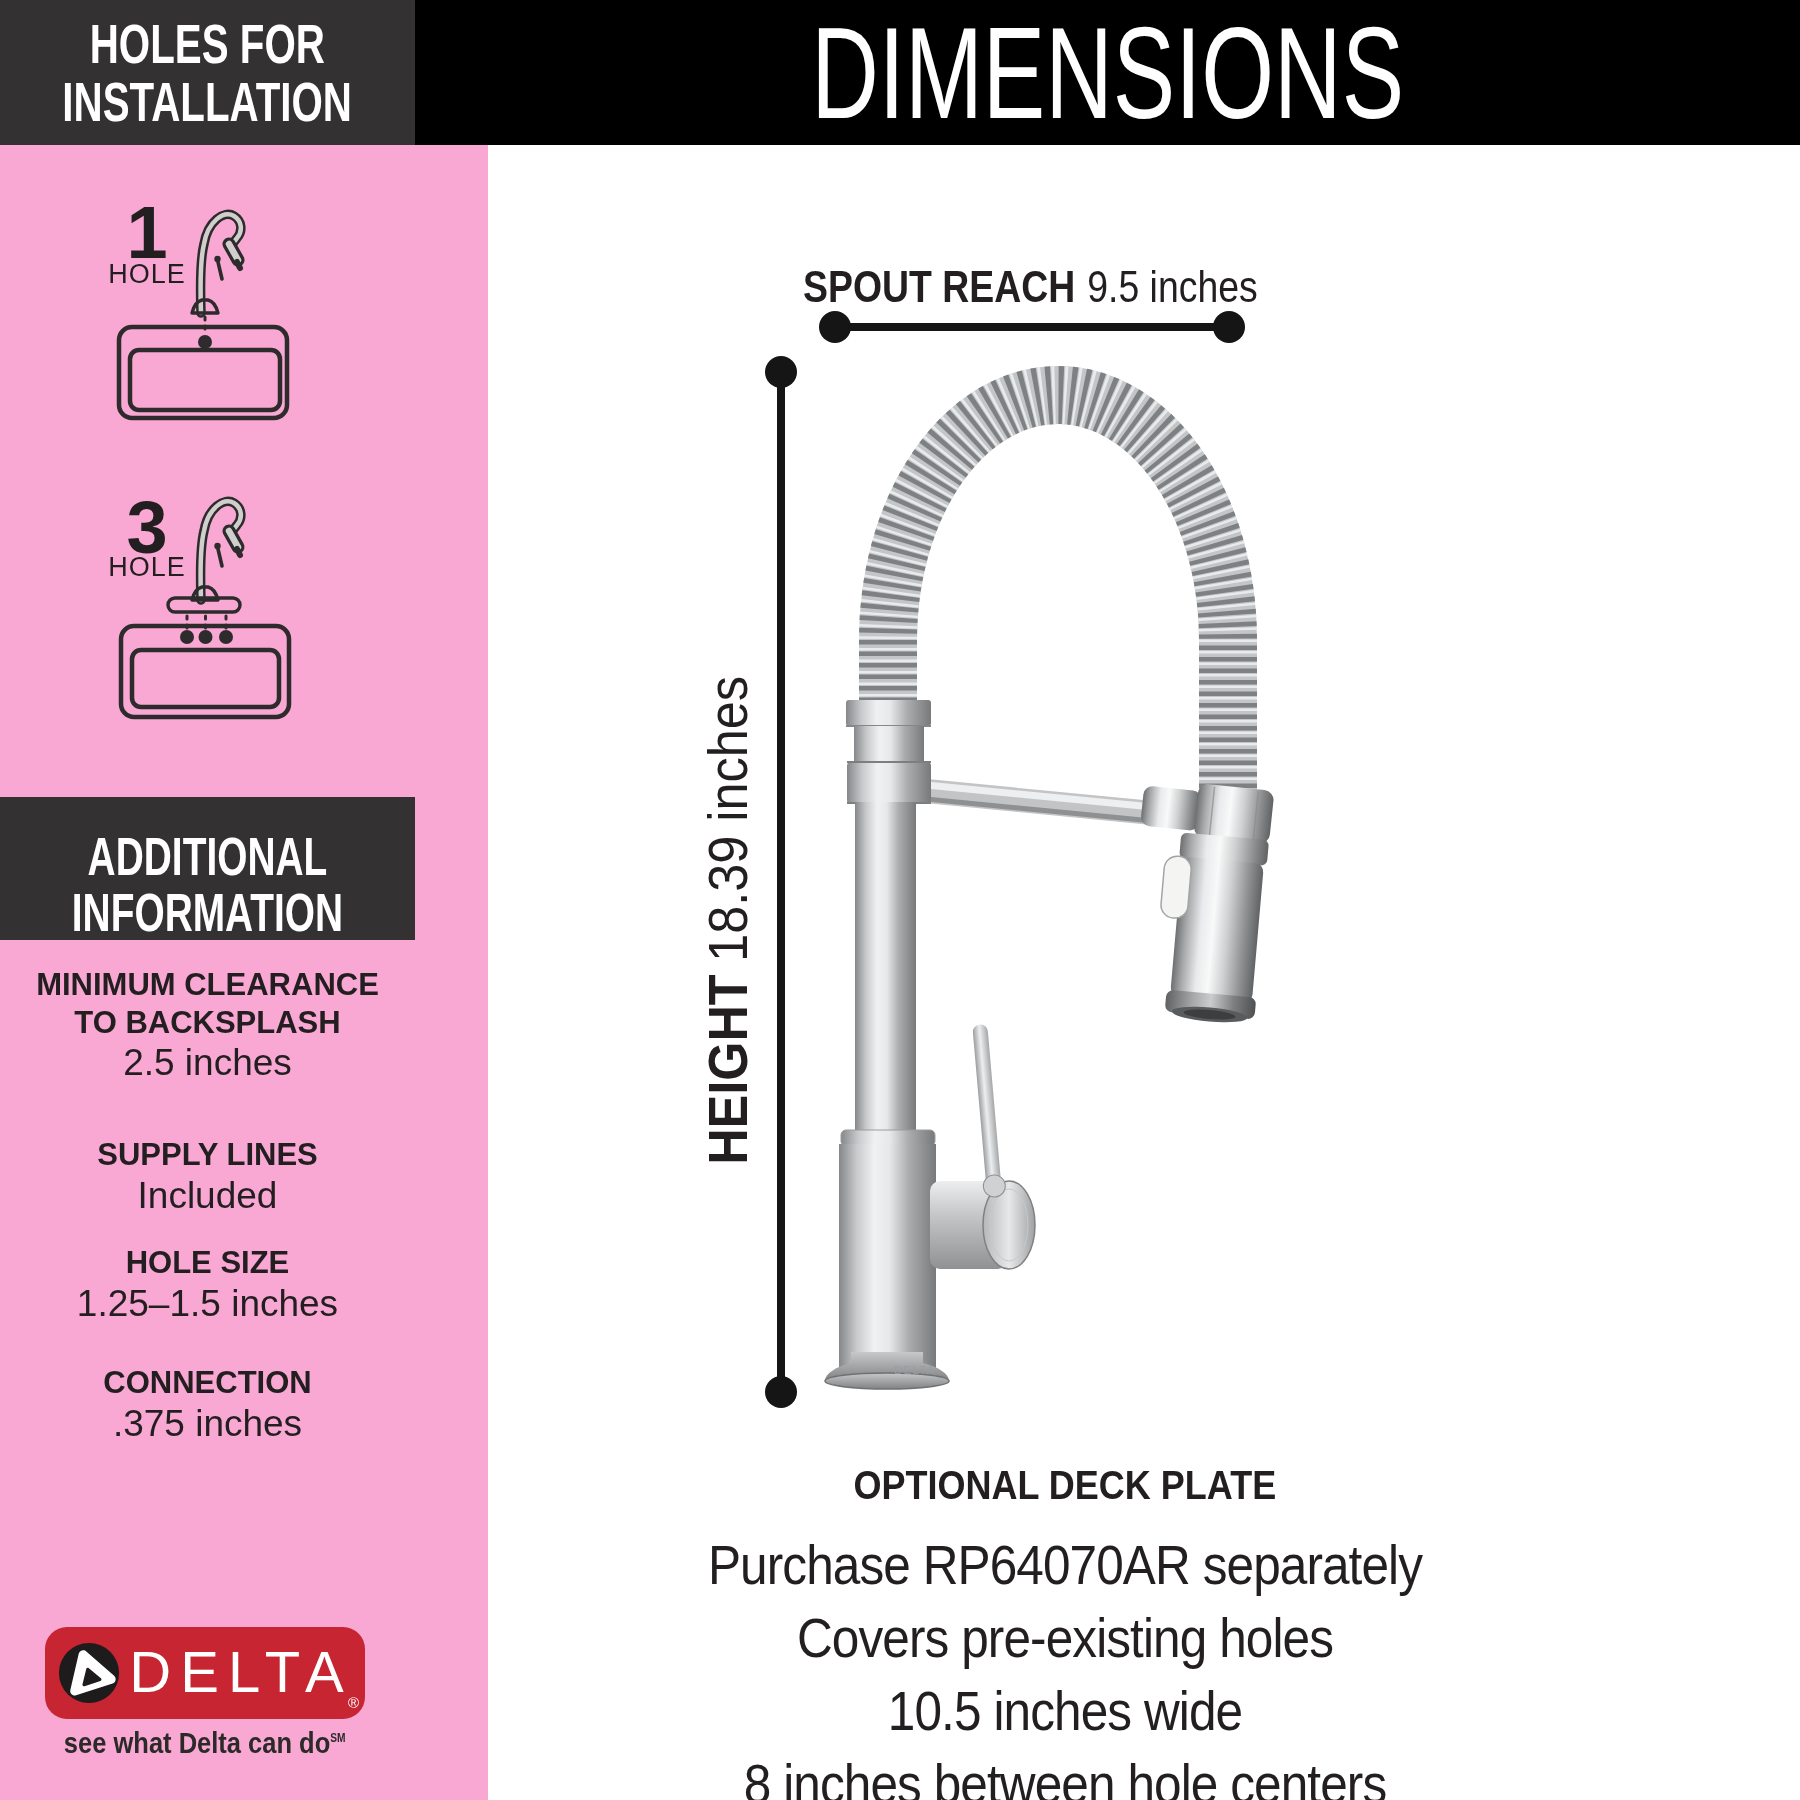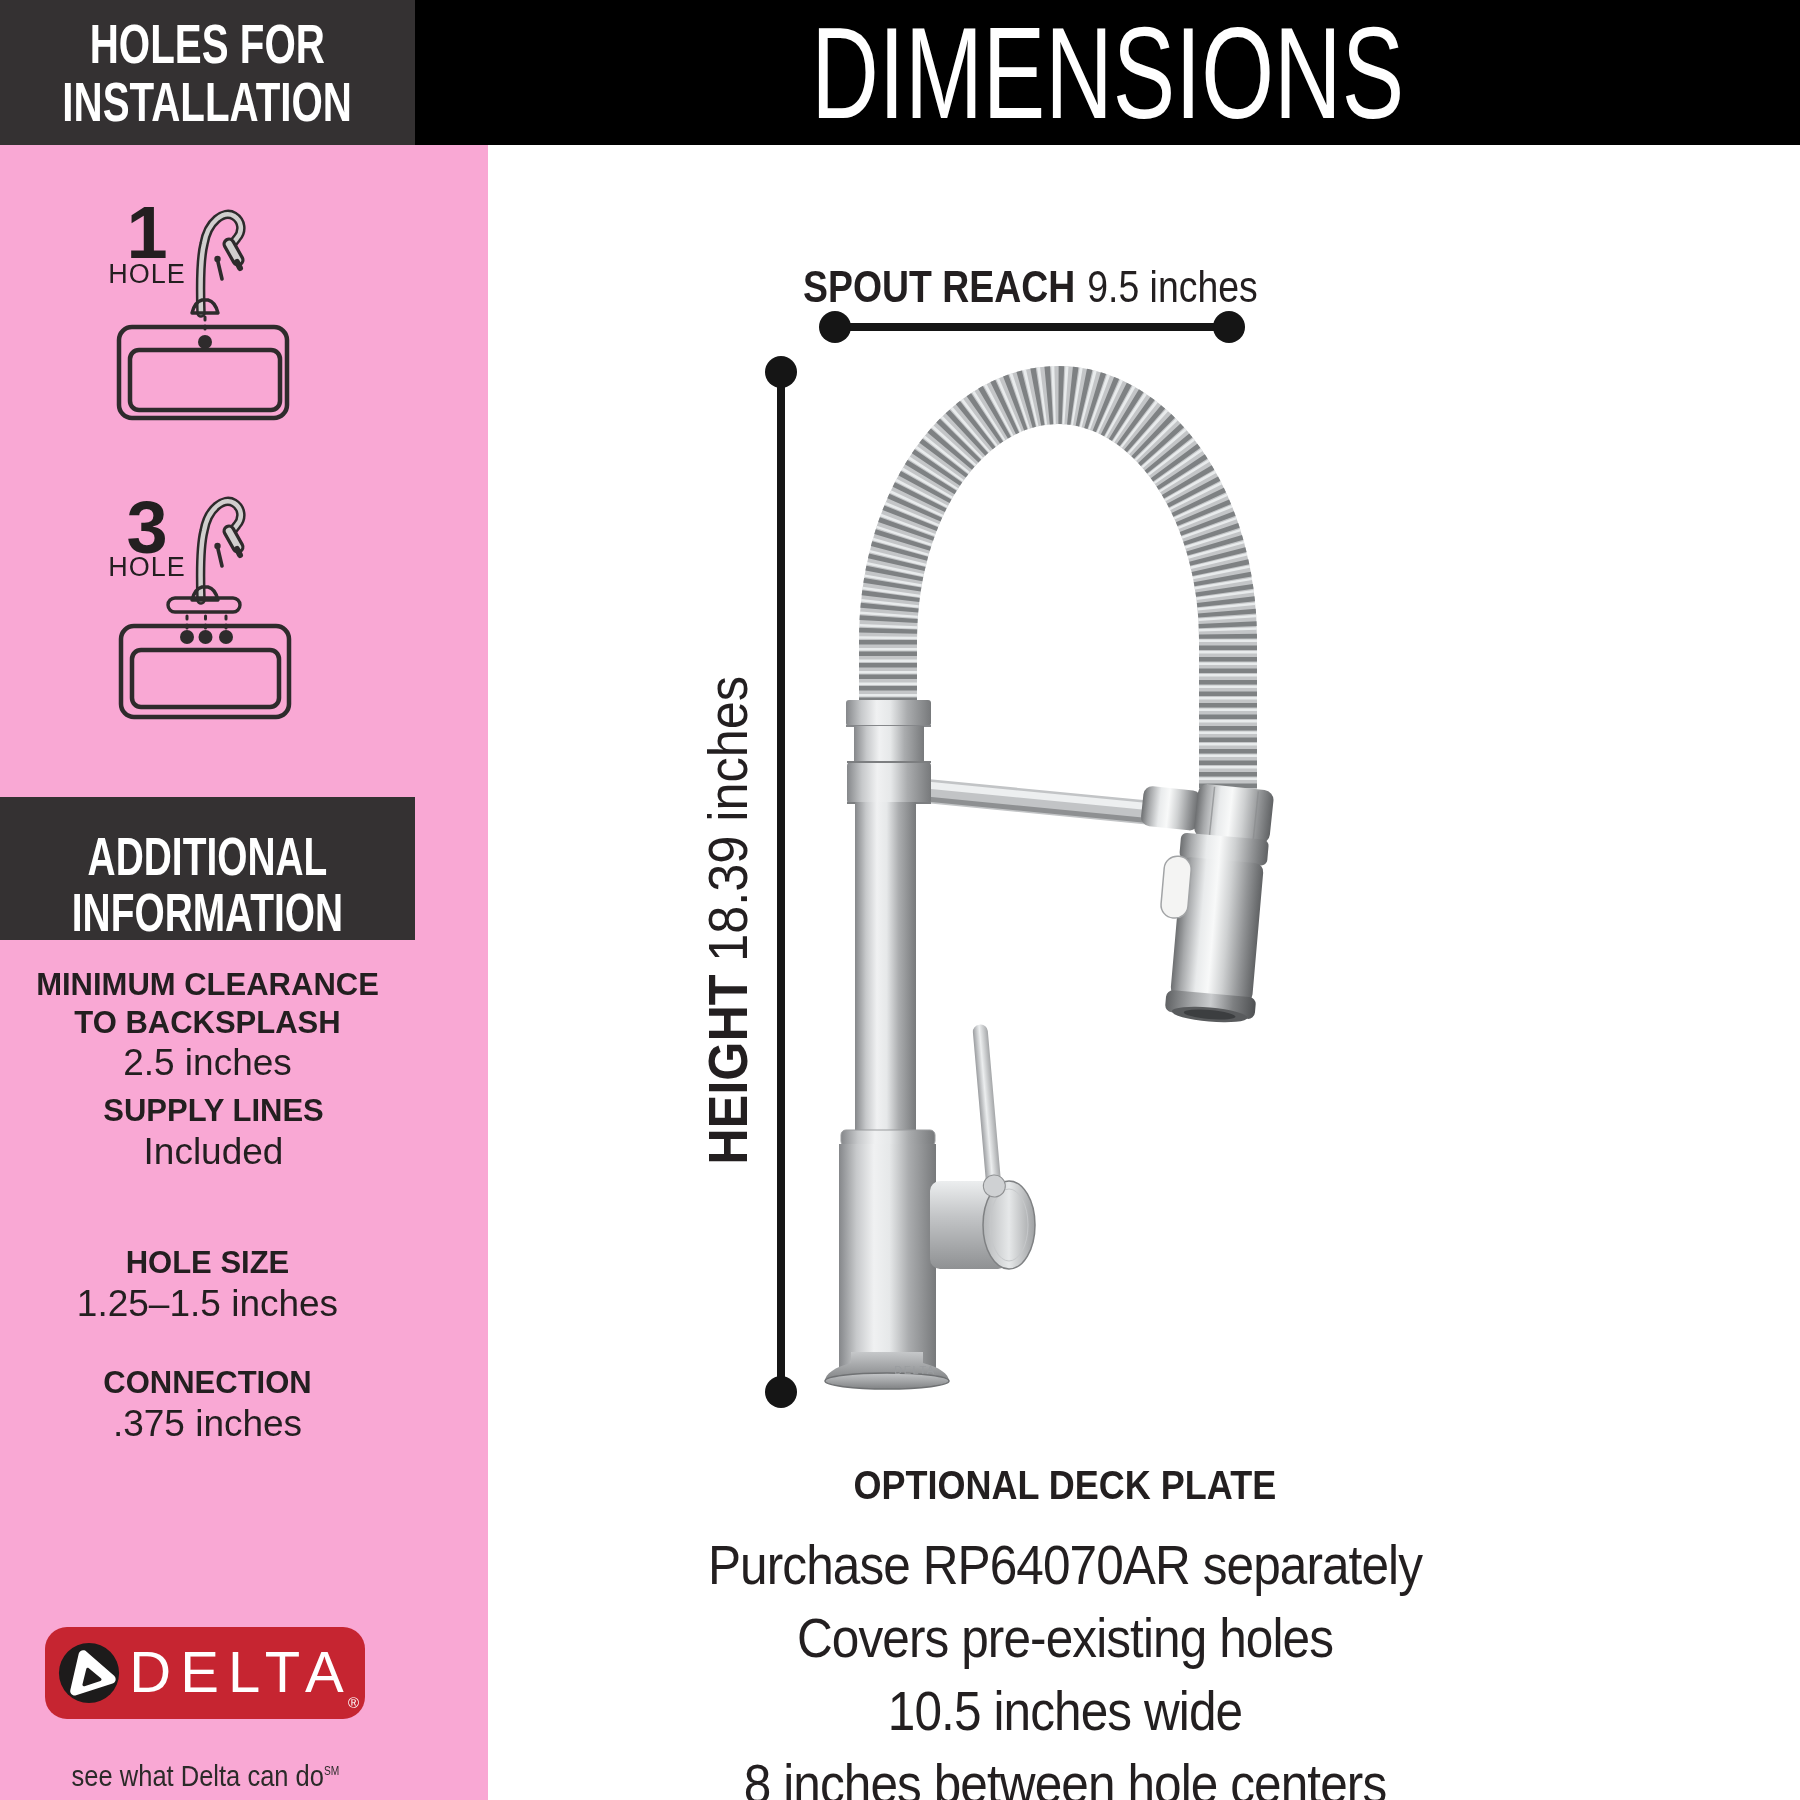--- a/index.html
+++ b/index.html
@@ -23,21 +23,21 @@
      display:flex; flex-direction:column; align-items:center; justify-content:flex-end;}
   #add-header .ln{font-size:54px; font-weight:700; line-height:56px;}
   .info-block{left:0; width:415px; text-align:center;}
   .info-block .lbl{font-size:31px; font-weight:700; line-height:37.5px;}
   .info-block .val{font-size:37px; line-height:40px; margin-top:2px;}
 
   #delta-logo{left:45px; top:1627px; width:320px; height:92px; background:#c62531; border-radius:22px;}
   #delta-wordmark{position:absolute; left:82px; top:0; width:228px; height:92px; line-height:90px;
      text-align:center; color:#fff; font-size:58px; letter-spacing:9px; font-weight:400;}
   #delta-reg{position:absolute; right:6px; bottom:8px; color:#fff; font-size:15px;}
-  #tagline{left:30px; top:1726px; width:350px; text-align:center; font-size:30px; font-weight:400; color:#2b2a29;margin-top:33px;}
+  #tagline{left:30px; top:1726px; width:350px; text-align:center; font-size:30px; font-weight:700; color:#2b2a29;}
   #tagline sup{font-size:12px;}
 
   
   #banner{left:415px; top:0; width:1385px; height:145px; background:#000; color:#fff;
      display:flex; align-items:center; justify-content:center;}
   #banner .ln{font-size:130px; font-weight:400; line-height:130px;}
 
   .dim-line{background:#151515;}
   .dim-dot{width:32px; height:32px; border-radius:50%; background:#151515;}
 
@@ -109,21 +109,21 @@
       <div class="ln"><span class="cond">ADDITIONAL</span></div>
       <div class="ln"><span class="cond">INFORMATION</span></div>
     </div>
 
     <div class="abs info-block" style="top:966px;">
       <div class="lbl">MINIMUM CLEARANCE</div>
       <div class="lbl">TO BACKSPLASH</div>
       <div class="val">2.5 inches</div>
     </div>
 
-    <div class="abs info-block" style="top:1092px;padding-left:6px;">
+    <div class="abs info-block" style="top:1136px;">
       <div class="lbl">SUPPLY LINES</div>
       <div class="val">Included</div>
     </div>
 
     <div class="abs info-block" style="top:1244px;">
       <div class="lbl">HOLE SIZE</div>
       <div class="val">1.25–1.5 inches</div>
     </div>
 
     <div class="abs info-block" style="top:1364px;">

